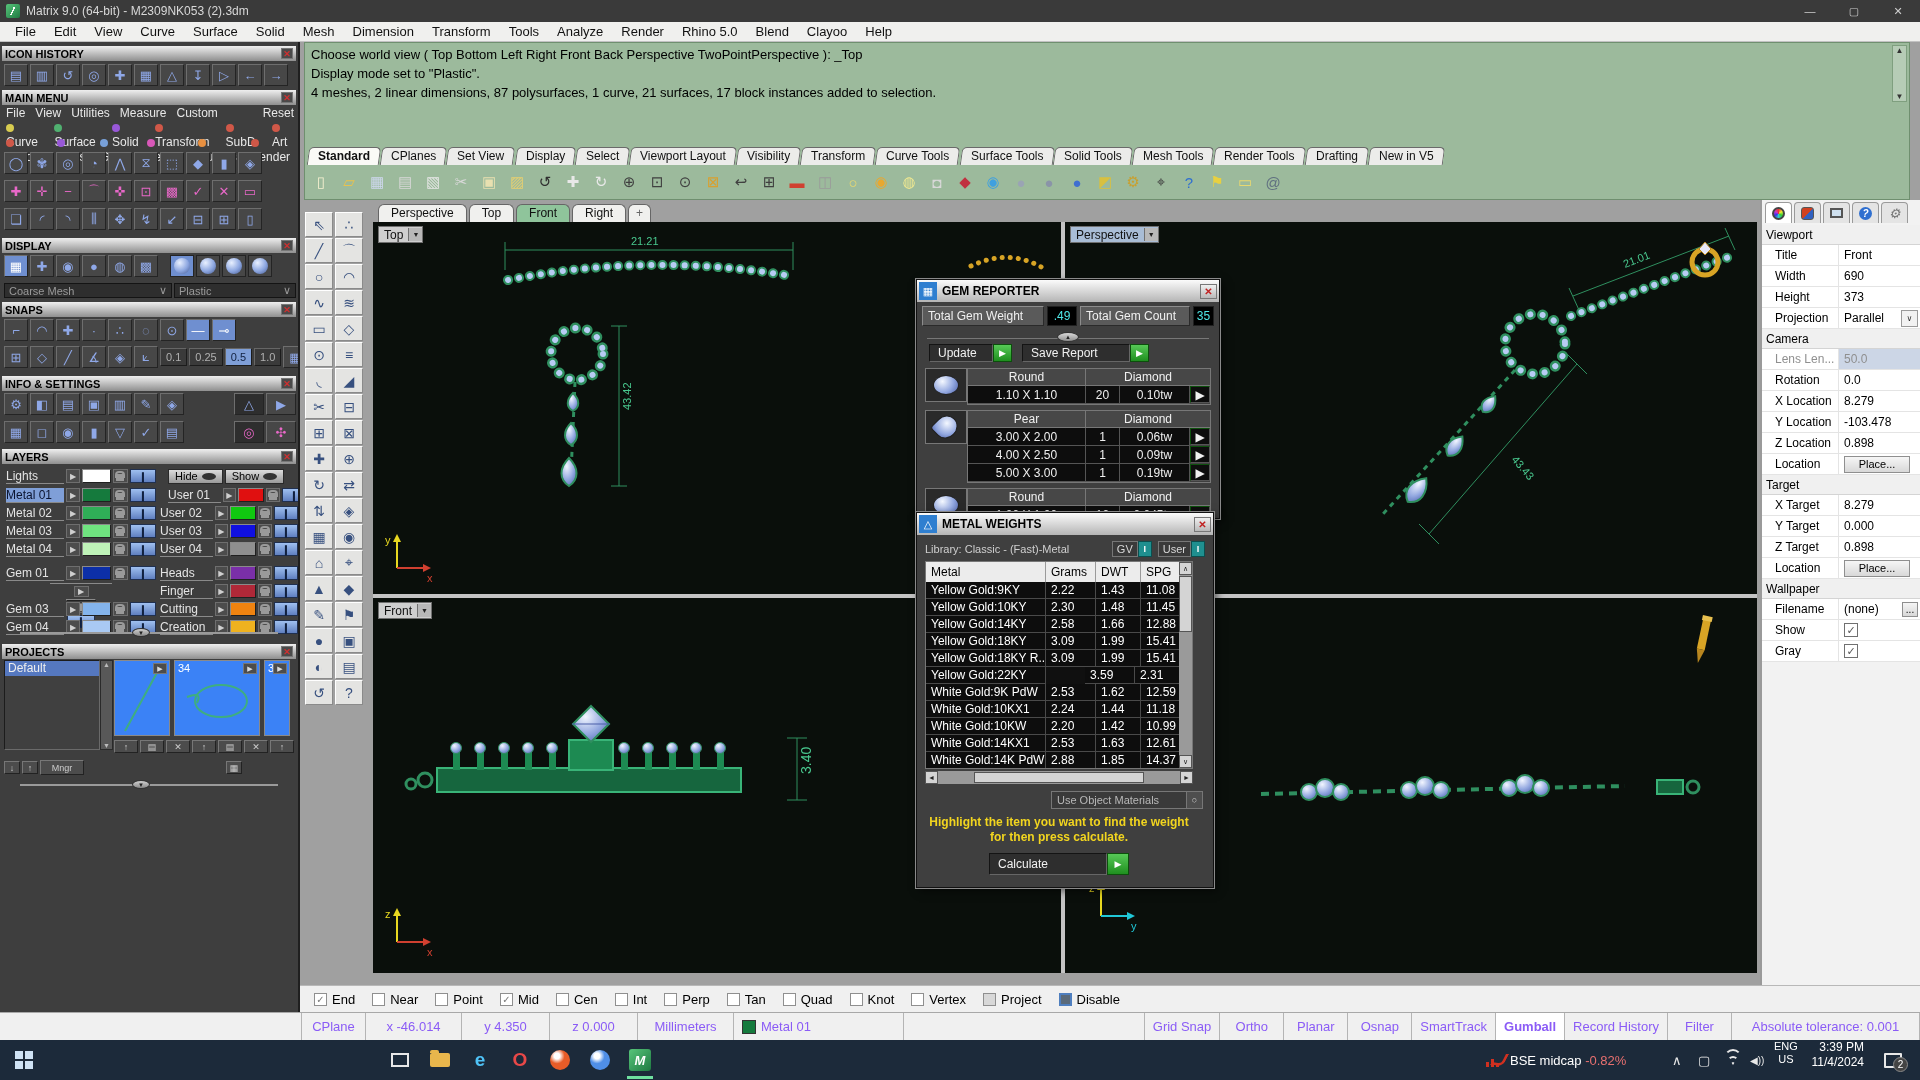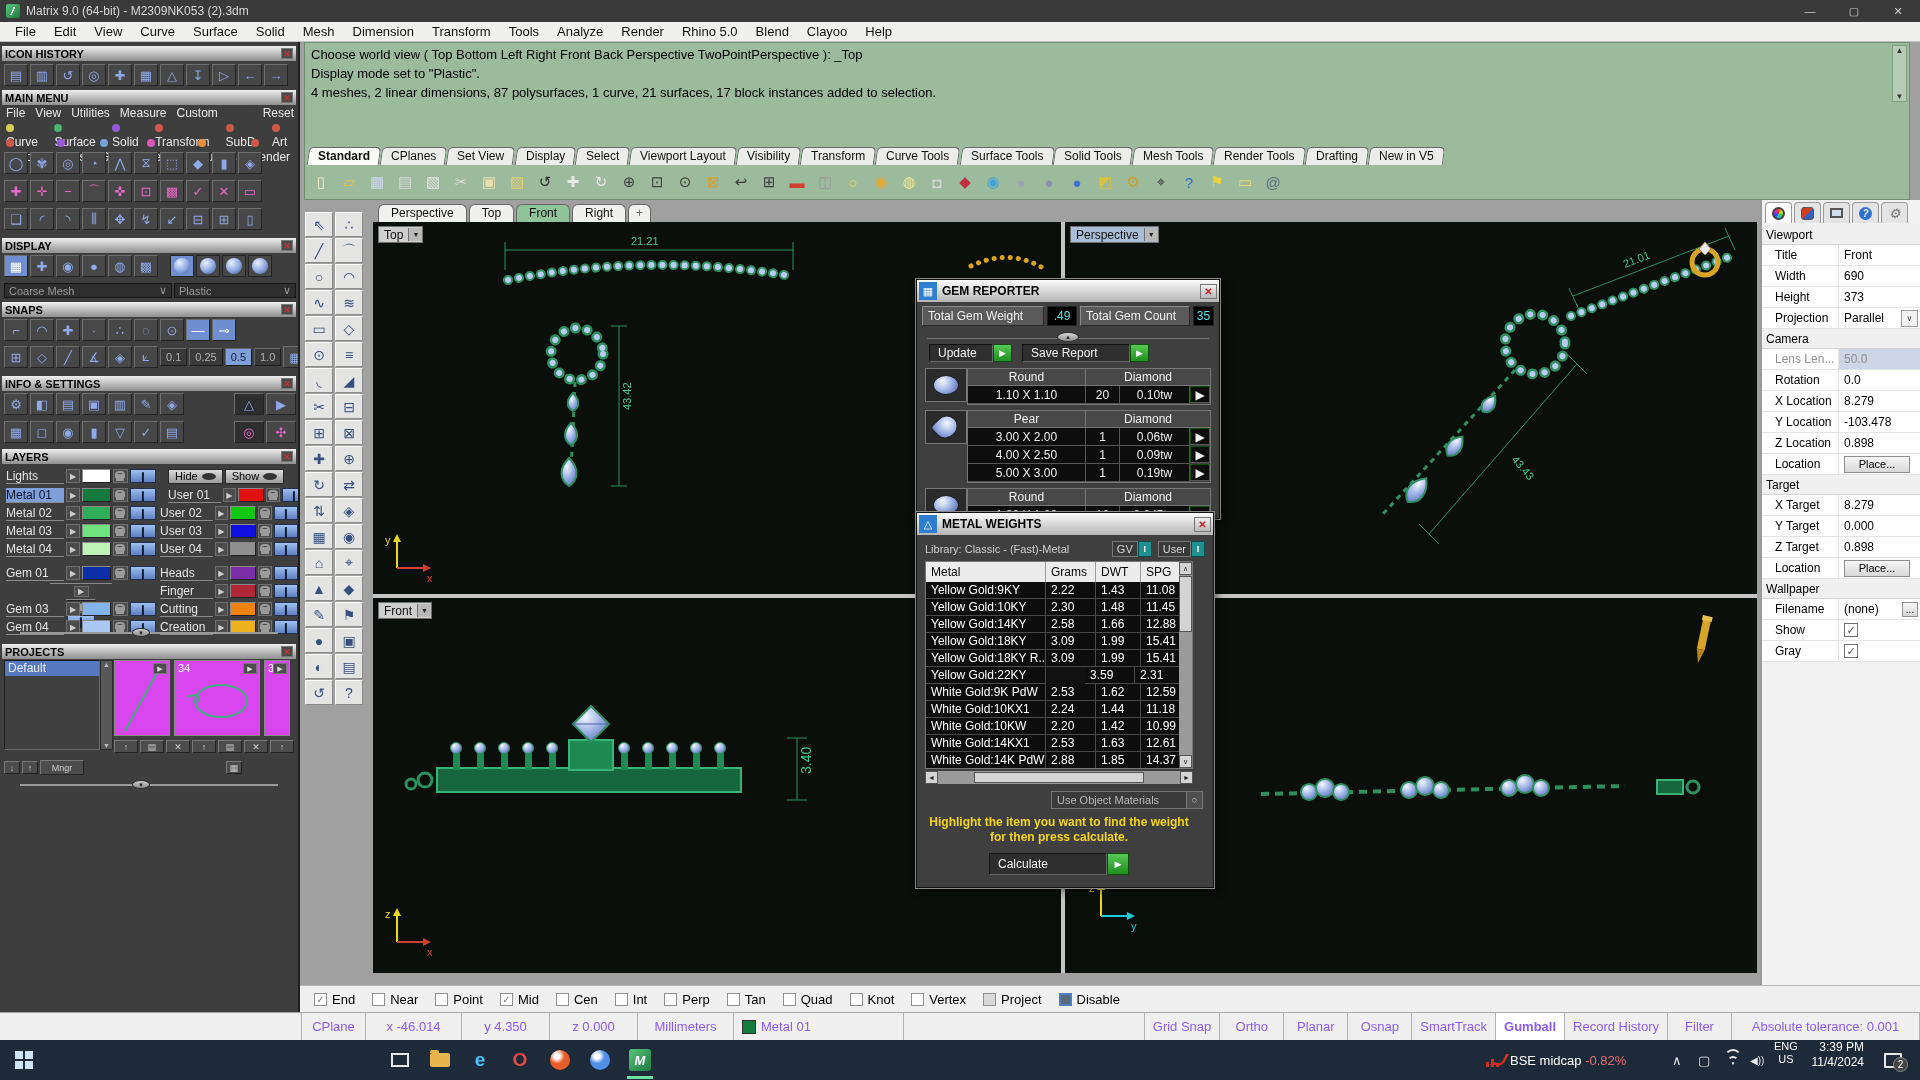--- a/index.html
+++ b/index.html
@@ -61,21 +61,21 @@
   .hsbtn{height:15px;padding:0 6px;background:linear-gradient(#dcdcdc,#9a9a9a);border:1px solid #2a2a2a;font-size:11px;color:#000;display:flex;align-items:center;gap:4px;}
   .hsbtn i{width:14px;height:7px;background:#333;border-radius:50%;}
   .pslider{position:absolute;height:2px;background:#9a9a9a;}
   .psliderknob{position:absolute;width:18px;height:9px;background:linear-gradient(#cfcfcf,#8a8a8a);border-radius:50%;border:1px solid #333;color:#222;font-size:6px;display:flex;align-items:center;justify-content:center;}
 
   
   #proj-list{left:4px;top:618px;width:96px;height:90px;background:#404040;border:1px solid;border-color:#1c1c1c #6a6a6a #6a6a6a #1c1c1c;}
   .pli{height:15px;font-size:12px;color:#eee;padding:0 3px;}
   .pli.sel{background:#5578c0;}
   #proj-scroll{left:100px;top:618px;width:13px;height:90px;background:#585858;border:1px solid #2a2a2a;display:flex;flex-direction:column;justify-content:space-between;align-items:center;color:#bbb;font-size:7px;}
-  .thumb{height:76px;background:#d946ef;border:1px solid #8a8a8a;position:relative;overflow:hidden;}
+  .thumb{height:76px;background:#3b82f6;border:1px solid #8a8a8a;position:relative;overflow:hidden;}
   .thumb .tlabel{position:absolute;left:3px;top:1px;color:#fff;font-size:11px;}
   .thumb .tplay{position:absolute;right:2px;top:2px;width:14px;height:11px;background:#4c4c4c;border:1px solid #777;color:#ddd;font-size:7px;display:flex;align-items:center;justify-content:center;}
   .tbtnrow{position:absolute;display:flex;gap:2px;}
   .tbtn{width:24px;height:13px;background:#4c4c4c;border:1px solid;border-color:#777 #222 #222 #777;color:#ccc;font-size:9px;display:flex;align-items:center;justify-content:center;}
 
   
   #appbg{left:300px;top:200px;width:1460px;height:785px;background:#a0a0a0;}
   #toolcol{left:305px;top:212px;width:62px;display:grid;grid-template-columns:29px 29px;gap:1px;}
   .scol{width:28px;height:25px;background:#e4e4e2;border:1px solid;border-color:#fff #8a8a8a #8a8a8a #fff;color:#37507f;font-size:14px;display:flex;align-items:center;justify-content:center;}
   #vptabs{left:378px;top:201px;height:21px;display:flex;gap:2px;align-items:flex-end;}

